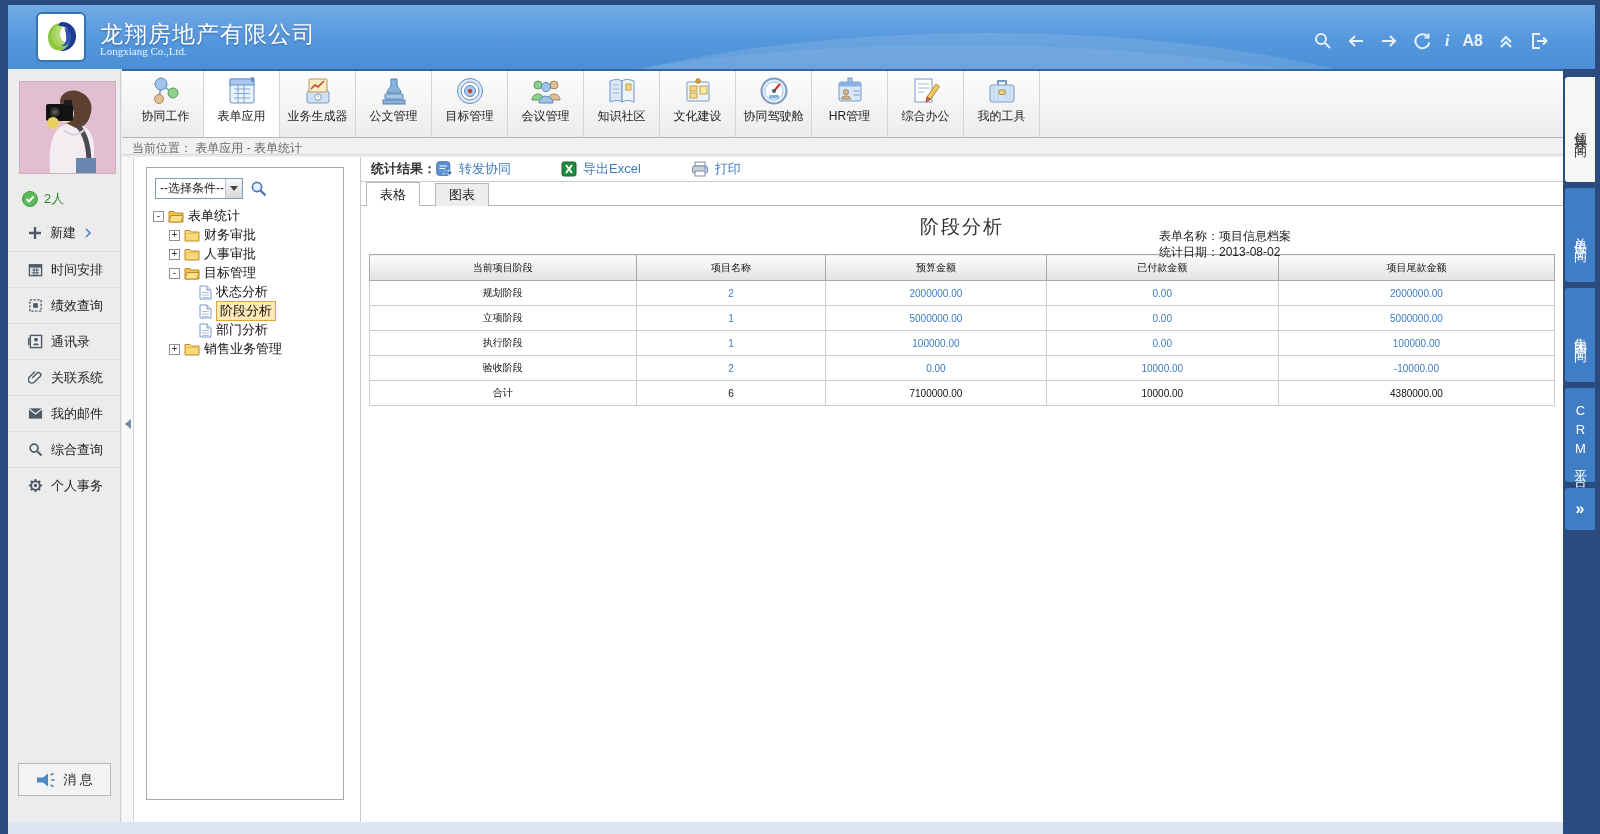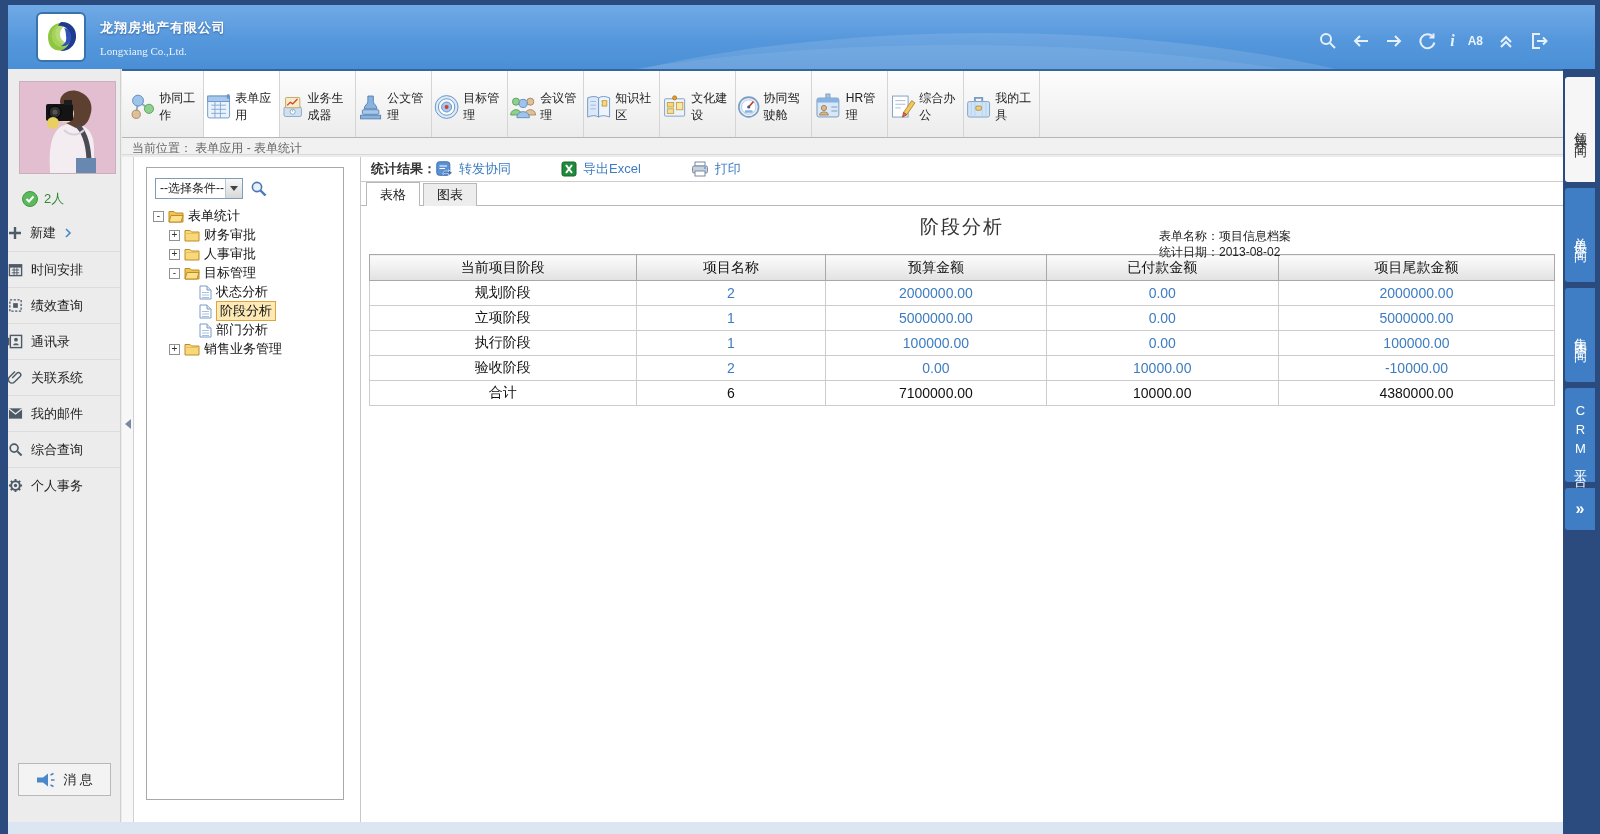--- a/index.html
+++ b/index.html
@@ -5,44 +5,44 @@
   *{box-sizing:border-box;margin:0;padding:0}
   html,body{width:1600px;height:834px;overflow:hidden}
   body{position:relative;background:#2b4b7e;font-family:"Liberation Sans",sans-serif;-webkit-font-smoothing:antialiased}
 
   
   .header{position:absolute;left:8px;top:5px;width:1587px;height:64px;background:linear-gradient(180deg,#71aae6 0%,#5597dc 55%,#4a8fd6 100%);overflow:hidden}
   .wave{position:absolute;background:rgba(255,255,255,.12);border-radius:50%}
   .wave1{width:1100px;height:320px;left:430px;top:28px}
   .wave2{width:1400px;height:420px;left:250px;top:40px;background:rgba(255,255,255,.08)}
   .logo{position:absolute;left:28px;top:7px;width:50px;height:50px;background:#fff;border:2px solid #3a72ae;border-radius:6px;display:flex;align-items:center;justify-content:center}
-  .co-name{position:absolute;left:92px;top:14px;font-size:13px;font-weight:bold;color:#fff;text-shadow:0 1px 2px rgba(10,40,90,.45);letter-spacing:1px}
+  .co-name{position:absolute;left:92px;top:14px;font-size:23px;font-weight:normal;color:#fff;text-shadow:0 1px 2px rgba(10,40,90,.45);letter-spacing:1px}
   .co-name-en{position:absolute;left:92px;top:40px;font-size:11px;color:#eaf3fc;font-family:"Liberation Serif",serif}
   .hdr-icons{position:absolute;right:46px;top:26px;display:flex;align-items:center;gap:13px}
   .hdr-ic{width:20px;height:20px;display:flex;align-items:center;justify-content:center;cursor:pointer}
-  .hdr-txt{color:#eaf3fc;font-size:12px;font-weight:bold;cursor:pointer}
+  .hdr-txt{color:#eaf3fc;font-size:16px;font-weight:bold;cursor:pointer}
   .hdr-info{font-family:"Liberation Serif",serif;font-style:italic;font-size:16px}
 
   
   .app{position:absolute;left:8px;top:69px;width:1555px;height:753px;background:#ececec}
   .bottom-strip{position:absolute;left:8px;bottom:0;width:1555px;height:12px;background:#dce6f2}
 
   
   .sidebar{position:absolute;left:0;top:0;width:113px;height:100%;background:#ececec;border-right:1px solid #cfcfcf}
   .avatar{position:absolute;left:11px;top:12px;width:97px;height:93px;border:1px solid #c8b0bc;cursor:pointer}
   .status{position:absolute;left:14px;top:121px;display:flex;align-items:center;gap:6px;font-size:13px;color:#2e8b2e}
   .side-menu{position:absolute;left:0;top:146px;width:100%}
-  .side-item{height:36px;display:flex;align-items:center;gap:8px;border-top:1px solid #dcdcdc;font-size:13px;color:#222;cursor:pointer}
+  .side-item{height:36px;display:flex;align-items:center;gap:8px;padding-left:20px;border-top:1px solid #dcdcdc;font-size:13px;color:#222;cursor:pointer}
   .side-item:first-child{border-top:none}
   .msg-btn{position:absolute;left:10px;bottom:26px;width:93px;height:33px;background:#f3f3f3;border:1px solid #b8b8b8;display:flex;align-items:center;justify-content:center;gap:7px;font-size:13px;color:#222;cursor:pointer}
 
   
   .right-col{position:absolute;left:114px;top:0;right:0;bottom:0}
   .modules{height:69px;background:linear-gradient(180deg,#fdfdfd,#ececec);border-top:2px solid #33669f;border-bottom:1px solid #b5b5b5;display:flex;padding-left:6px}
-  .module{width:76px;border-right:1px solid #d5d5d5;display:flex;flex-direction:row;align-items:center;justify-content:flex-start;padding-top:5px;gap:2px;font-size:12px;color:#222;cursor:pointer}
+  .module{width:76px;border-right:1px solid #d5d5d5;display:flex;flex-direction:column;align-items:center;justify-content:flex-start;padding-top:5px;gap:2px;font-size:12px;color:#222;cursor:pointer}
   .module.active{background:#fff}
   .breadcrumb{height:17px;background:#f1f1f1;border-bottom:1px solid #d8d8d8;font-size:12px;color:#666;padding:2px 0 0 10px}
   .workspace{position:absolute;left:0;top:88px;right:0;bottom:0}
 
   
   .splitter{position:absolute;left:0;top:0;width:12px;height:100%;background:#f7f7f7;border-right:1px solid #d2d2d2;cursor:pointer}
   .splitter-arrow{position:absolute;left:3px;top:262px;width:0;height:0;border-top:5px solid transparent;border-bottom:5px solid transparent;border-right:6px solid #7a8aa0}
   .tree-panel{position:absolute;left:12px;top:0;width:226px;height:100%;background:#fff}
   .tree-box{position:absolute;left:12px;top:10px;width:198px;bottom:22px;border:1px solid #a8a8a8;background:#fff;padding:8px 4px}
   .filter-row{display:flex;align-items:center;gap:7px;margin:2px 0 8px 4px}
@@ -54,26 +54,26 @@
   .toggle{width:11px;height:11px;border:1px solid #919191;background:#fff;font-size:10px;line-height:8px;text-align:center;color:#333;flex:0 0 11px;cursor:pointer}
   .lv0{margin-left:2px}.lv1{margin-left:18px}.lv2{margin-left:48px}
   .tnode.selected .tlabel{background:#fce9b6;border:1px solid #e0a43c;padding:0 3px}
 
   
   .main-panel{position:absolute;left:238px;right:0;top:0;bottom:0;background:#fff;border-left:1px solid #c8c8c8}
   .results-bar{height:25px;border-bottom:1px solid #ccc;display:flex;align-items:center;padding-left:10px;font-size:13px}
   .results-label{font-weight:bold;color:#333;}
   .action{display:flex;align-items:center;gap:6px;color:#3d7cc0;margin-right:50px;cursor:pointer}
   .tabs-row{height:24px;border-bottom:1px solid #b8b8b8;display:flex;align-items:flex-end;padding-left:5px}
-  .tab{height:23px;padding:0 13px;border:1px solid #b8b8b8;border-bottom:none;margin-right:3px;display:flex;align-items:center;font-size:13px;color:#222;background:#ededed;cursor:pointer;position:relative;top:1px}
+  .tab{height:23px;padding:0 13px;border:1px solid #b8b8b8;border-bottom:none;margin-right:15px;display:flex;align-items:center;font-size:13px;color:#222;background:#ededed;cursor:pointer;position:relative;top:1px}
   .tab.active{background:#fff;height:24px}
   .report{position:relative;padding-top:8px}
   .report-title{text-align:center;font-size:19px;color:#333;letter-spacing:2px}
   .report-meta{position:absolute;right:272px;top:22px;font-size:12px;color:#222;line-height:16px;text-align:left}
-  .rpt-table{width:calc(100% - 16px);margin:14px 8px 0 8px;border-collapse:collapse;font-size:14px;table-layout:fixed}
+  .rpt-table{width:calc(100% - 16px);margin:14px 8px 0 8px;border-collapse:collapse;font-size:10px;table-layout:fixed}
   .rpt-table th{height:26px;background:linear-gradient(#fcfcfc,#e2e2e2);border:1px solid #a8a8a8;font-weight:normal;color:#111}
   .rpt-table td{height:25px;border:1px solid #ccc;text-align:center;color:#111}
   .rpt-table td.link{color:#3d7cc0;cursor:pointer}
   .c0{width:22.5%}.c1{width:16%}.c2{width:18.6%}.c3{width:19.6%}.c4{width:23.3%}
 
   
   .rtab{position:absolute;left:1565px;width:30px;background:#3f7ec5;color:#fff;display:flex;align-items:center;justify-content:center;writing-mode:vertical-rl;text-orientation:upright;font-size:13px;letter-spacing:4px;border-radius:3px 0 0 3px;cursor:pointer}
   .rtab.active{background:#f6f6f6;color:#333}
   .rtab-expand{writing-mode:horizontal-tb;letter-spacing:0;font-size:16px;font-weight:bold}
   svg{display:block}

